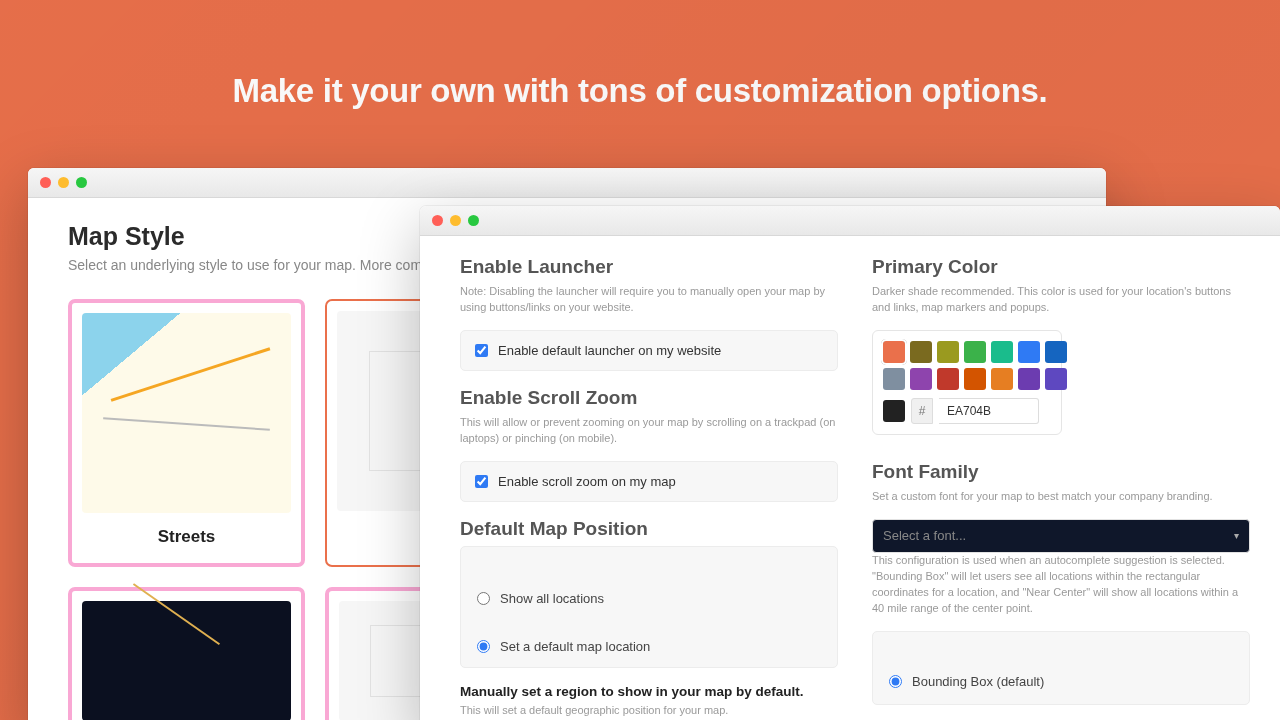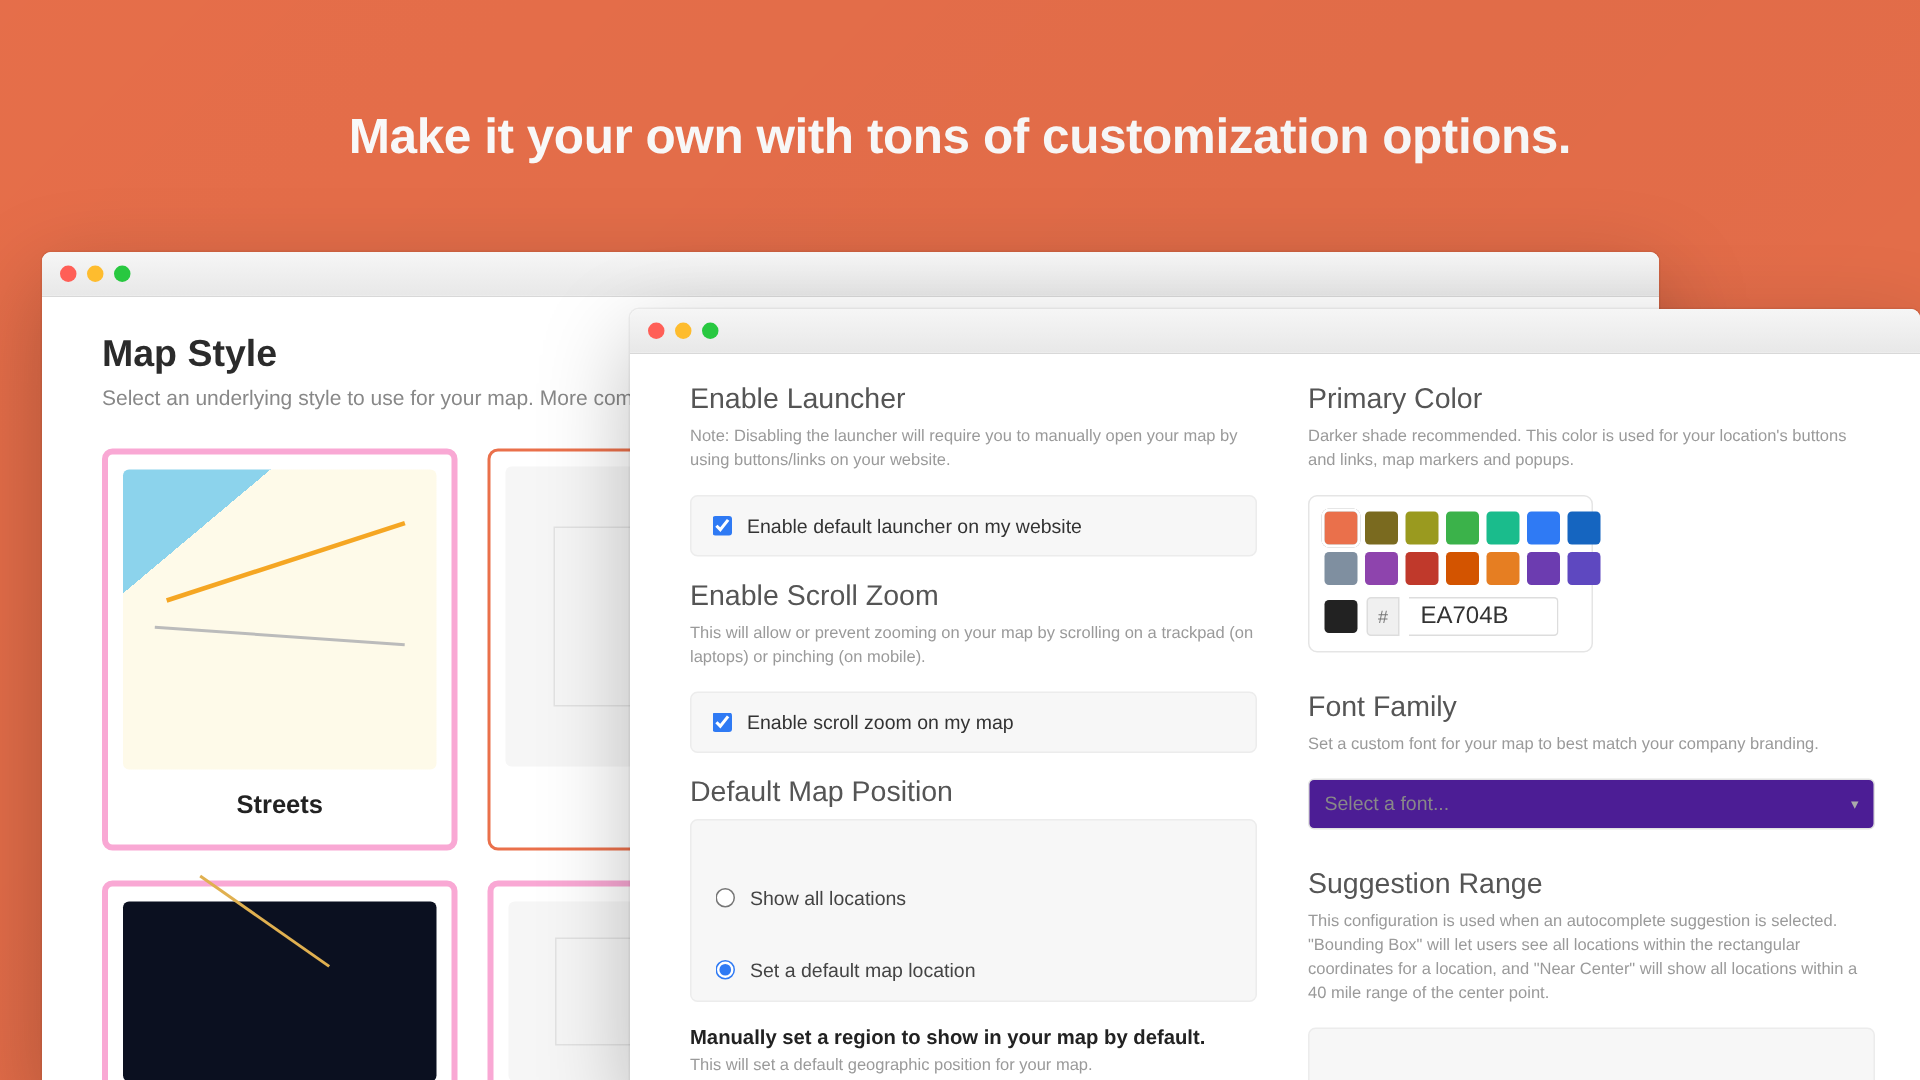--- a/index.html
+++ b/index.html
@@ -43,45 +43,45 @@
 .t-streets::after{content:"";position:absolute;left:12%;top:30%;right:8%;height:3px;background:#f5a623;transform:rotate(-18deg);}
 .t-streets::before{content:"";position:absolute;left:10%;top:55%;right:10%;height:2px;background:#bbb;transform:rotate(4deg);}
 .t-light { background:#f6f6f6; position:relative;}
 .t-light::after{content:"";position:absolute;inset:20% 15%;border:1px solid #e2e2e2;}
 .t-dark { background:#0b1020; position:relative;}
 .t-dark::after{content:"";position:absolute;left:20%;top:10%;right:30%;height:2px;background:#e0b050;transform:rotate(35deg);}
 
 .win2 { left:420px; top:206px; width:860px; height:520px; }
 .win2-body { display:flex; padding:18px 30px 0 40px; gap:34px; height:100%; overflow:hidden;}
 .col { flex:1; min-width:0;}
-.section-h { font-size:19px; font-weight:400; color:#555; margin-top:14px; margin-bottom:6px;}
+.section-h { font-size:19px; font-weight:700; color:#555; margin-top:14px; margin-bottom:6px;}
 .section-h.first{margin-top:2px;}
 .note { font-size:11px; color:#9a9a9a; line-height:1.45; margin-bottom:14px;}
 .panel {
   background:#f7f7f7; border:1px solid #ececec; border-radius:5px;
   padding:12px 14px; font-size:13px; color:#333; margin-bottom:16px;
 }
 .chk-row { display:flex; align-items:center; gap:10px;}
 input[type=checkbox]{ accent-color:#2f7af4; width:13px; height:13px;}
 .radio-row{ display:flex; align-items:center; gap:10px; padding:3px 0; font-size:13px; color:#444;margin-top:27px;}
 input[type=radio]{ accent-color:#2f7af4; width:13px; height:13px;}
 .subhead { font-weight:700; font-size:13.5px; color:#222; margin-top:12px; margin-bottom:4px;}
 
 .swatch-box { border:1px solid #e5e5e5; border-radius:6px; padding:10px; width:190px; background:#fff;}
 .sw-grid{ display:grid; grid-template-columns:repeat(7,22px); grid-auto-rows:22px; gap:5px;}
 .sw{ border-radius:3px; }
 .sw.sel{ outline:2px solid #fff; box-shadow:0 0 0 2px #999;}
 .hex-row{ display:flex; align-items:center; gap:6px; margin-top:8px;}
 .hex-cur{ width:22px; height:22px; border-radius:3px; background:#222;}
 .hash{ width:22px; height:26px; display:flex; align-items:center; justify-content:center; background:#f0f0f0; border:1px solid #ddd; border-radius:3px 0 0 3px; font-size:12px; color:#777;}
-.hex-in{ height:26px; border:1px solid #ddd; border-left:none; border-radius:0 3px 3px 0; padding:0 8px; font-size:16px; width:100px; color:#333;}
+.hex-in{ height:26px; border:1px solid #ddd; border-left:none; border-radius:0 3px 3px 0; padding:0 8px; font-size:12px; width:100px; color:#333;}
 
 .select{
   width:100%; height:34px; border:1px solid #e2e2e2; border-radius:4px;
-  background:#4c1d95; padding:0 10px; font-size:13px; color:#888;
+  background:#0f172a; padding:0 10px; font-size:13px; color:#888;
   display:flex; align-items:center; justify-content:space-between;
 }
 .chev{ font-size:10px; color:#aaa;}
 </style>
 </head>
 <body>
 
 <div class="bg-pattern"></div>
 <div class="hero">Make it your own with tons of customization options.</div>
 
@@ -184,21 +184,20 @@
         </div>
       </div>
 
       <div class="section-h" style="margin-top:26px;">Font Family</div>
       <div class="note">Set a custom font for your map to best match your company branding.</div>
       <div class="select">
         <span>Select a font...</span>
         <span class="chev">▾</span>
       </div>
 
-      <div class="section-h" style="margin-top:26px;">Suggestion Range</div>
       <div class="note">This configuration is used when an autocomplete suggestion is selected. "Bounding Box" will let users see all locations within the rectangular coordinates for a location, and "Near Center" will show all locations within a 40 mile range of the center point.</div>
       <div class="panel" style="padding:12px 16px;">
         <label class="radio-row">
           <input type="radio" name="rng" checked="" style="">
           <span>Bounding Box (default)</span>
         </label>
 
       </div>
     </div>
   </div>

